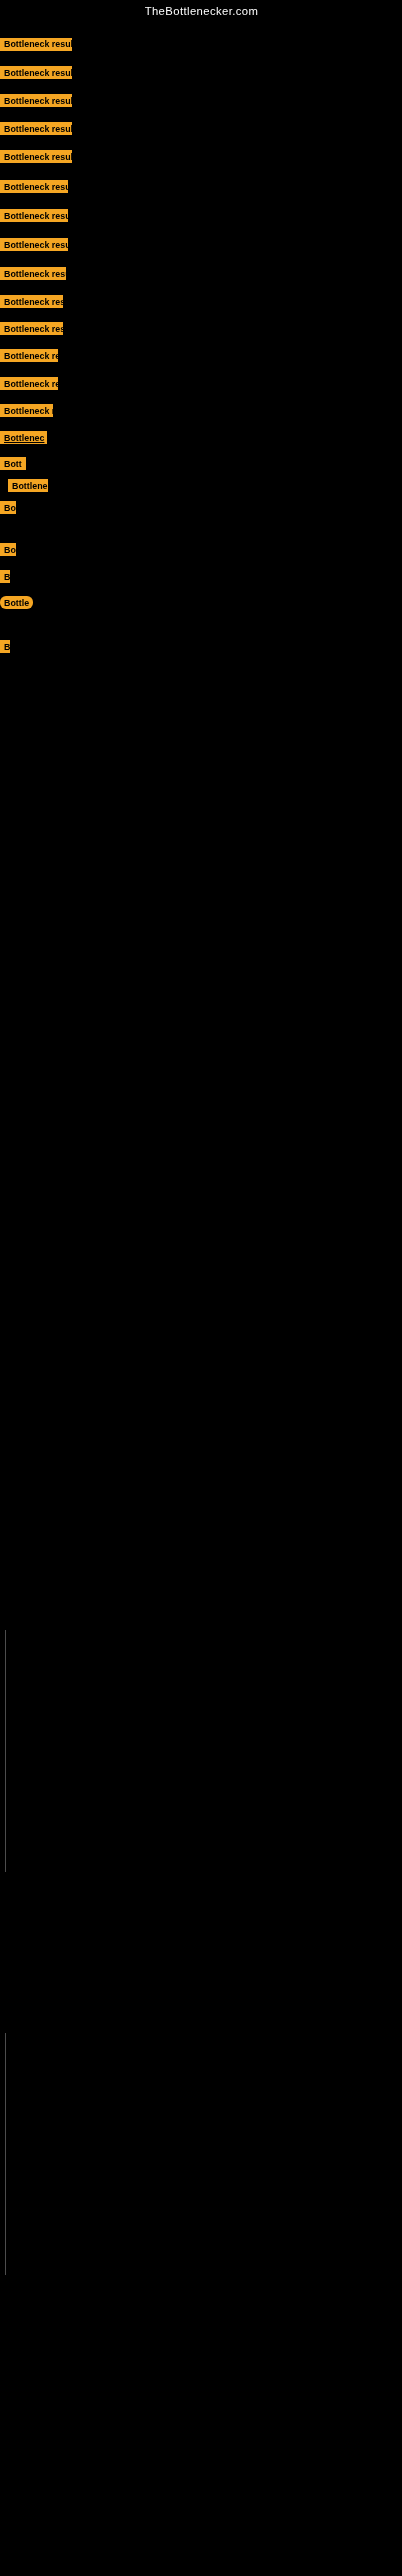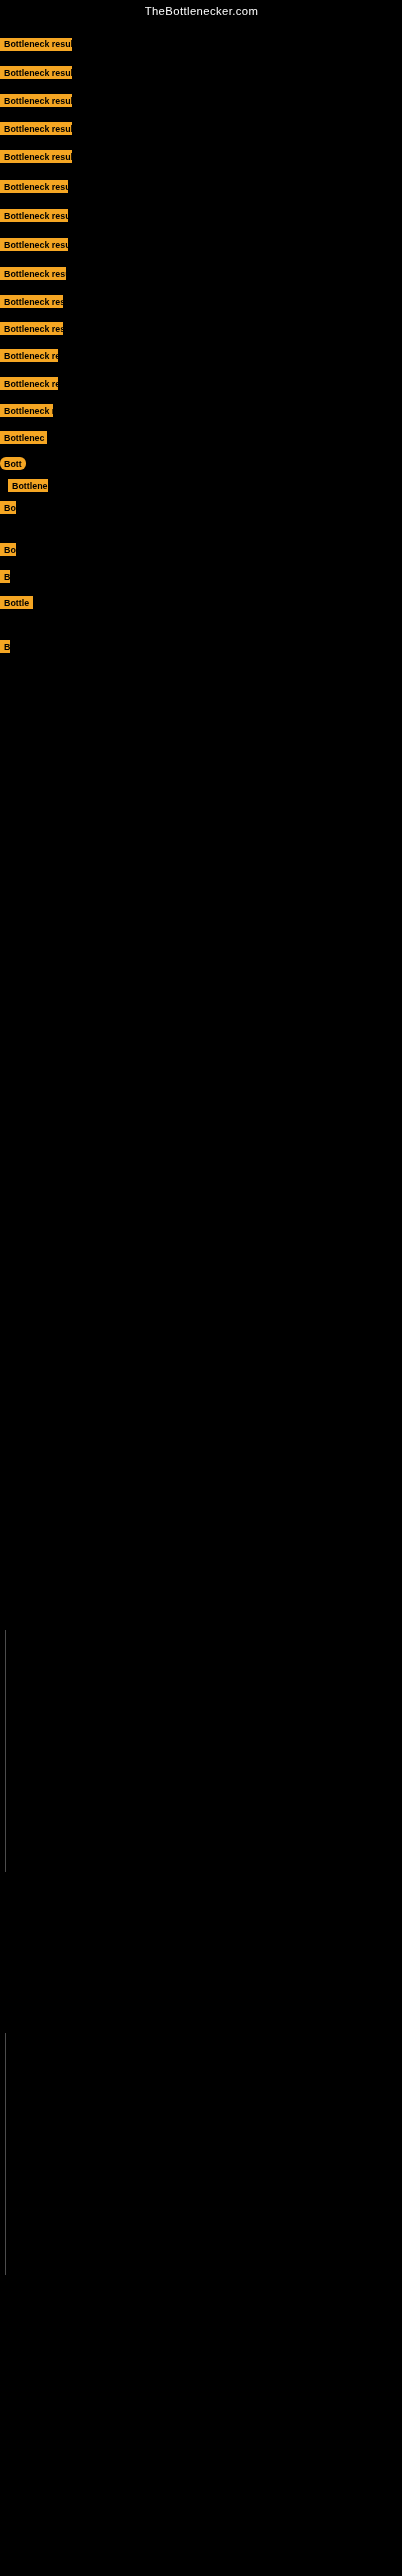--- a/index.html
+++ b/index.html
@@ -45,24 +45,24 @@
     <div class="bottleneck-badge row" style="top: 130px; left: 0px; max-width: 72px;">Bottleneck result</div>
     <div class="bottleneck-badge row" style="top: 160px; left: 0px; max-width: 68px;">Bottleneck result</div>
     <div class="bottleneck-badge row" style="top: 189px; left: 0px; max-width: 68px;">Bottleneck result</div>
     <div class="bottleneck-badge row" style="top: 218px; left: 0px; max-width: 68px;">Bottleneck result</div>
     <div class="bottleneck-badge row" style="top: 247px; left: 0px; max-width: 66px;">Bottleneck result</div>
     <div class="bottleneck-badge row" style="top: 275px; left: 0px; max-width: 63px;">Bottleneck resu</div>
     <div class="bottleneck-badge row" style="top: 302px; left: 0px; max-width: 63px;">Bottleneck resu</div>
     <div class="bottleneck-badge row" style="top: 329px; left: 0px; max-width: 58px;">Bottleneck res</div>
     <div class="bottleneck-badge row" style="top: 357px; left: 0px; max-width: 58px;">Bottleneck res</div>
     <div class="bottleneck-badge row" style="top: 384px; left: 0px; max-width: 53px;">Bottleneck re</div>
-    <div class="bottleneck-badge row" style="top: 411px; left: 0px; max-width: 47px;">Bottlenec</div>
-    <div class="bottleneck-badge row" style="top: 437px; left: 0px; max-width: 26px; border-radius: 6px;">Bott</div>
+    <div class="bottleneck-badge row" style="top: 411px; left: 0px; max-width: 47px; text-decoration: underline;">Bottlenec</div>
+    <div class="bottleneck-badge row" style="top: 437px; left: 0px; max-width: 26px;">Bott</div>
     <div class="bottleneck-badge row" style="top: 459px; left: 8px; max-width: 40px;">Bottlene</div>
     <div class="bottleneck-badge row" style="top: 481px; left: 0px; max-width: 16px;">Bo</div>
     <div class="bottleneck-badge row" style="top: 523px; left: 0px; max-width: 16px;">Bo</div>
     <div class="bottleneck-badge row" style="top: 550px; left: 0px; max-width: 9.7px;">B</div>
-    <div class="bottleneck-badge row" style="top: 576px; left: 0px; max-width: 34px;">Bottle</div>
+    <div class="bottleneck-badge row" style="top: 576px; left: 0px; max-width: 34px; border-radius: 6px;">Bottle</div>
     <div class="bottleneck-badge row" style="top: 620px; left: 0px; max-width: 9.7px;">B</div>
     <div style="position: absolute; left: 4.8px; top: 1610px; width: 1.6px; height: 242px; background: rgb(255, 255, 255); opacity: 0.3;"></div>
     <div style="position: absolute; left: 4.8px; top: 2013px; width: 1.6px; height: 242px; background: rgb(255, 255, 255); opacity: 0.3;"></div>
   </div>
 
 
 </body></html>

